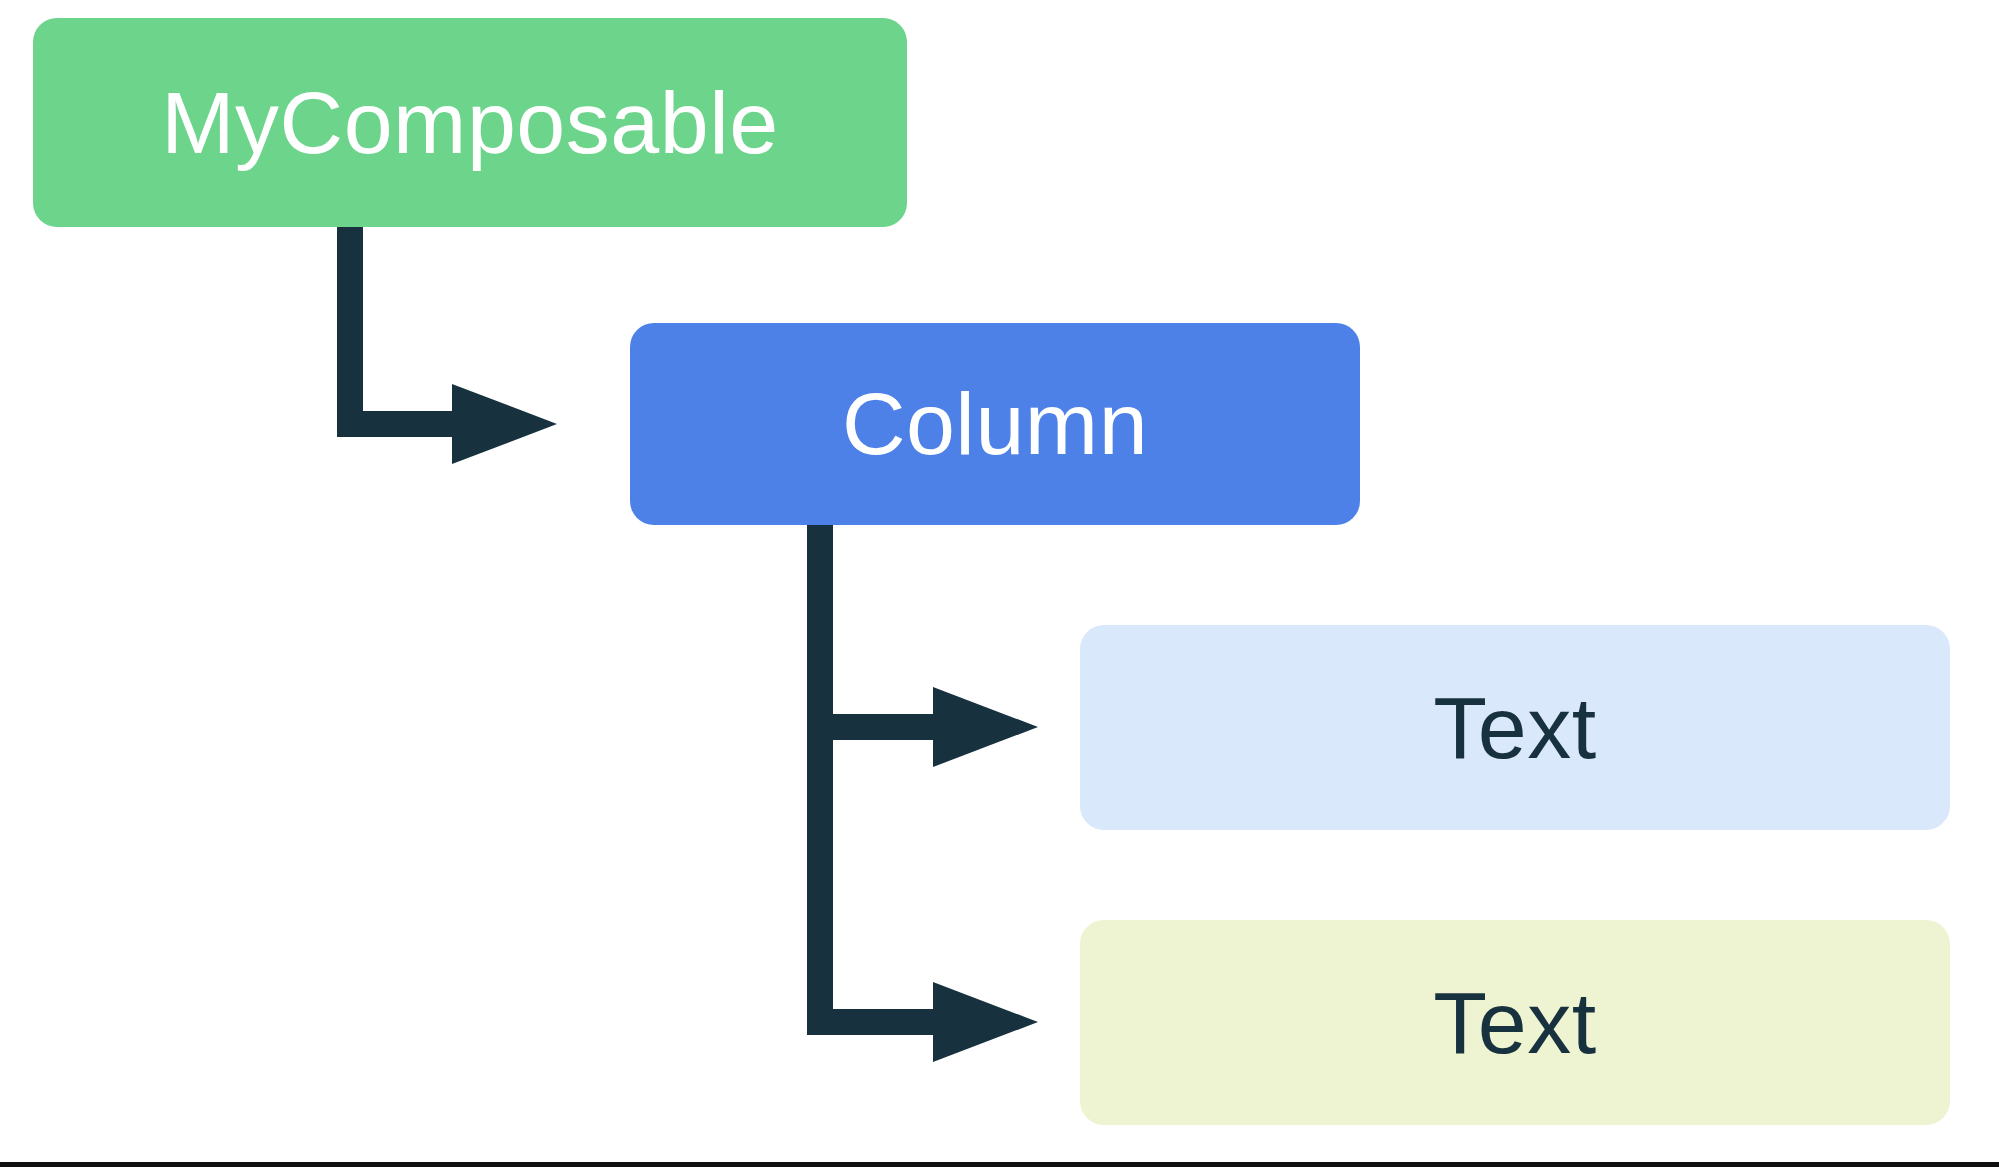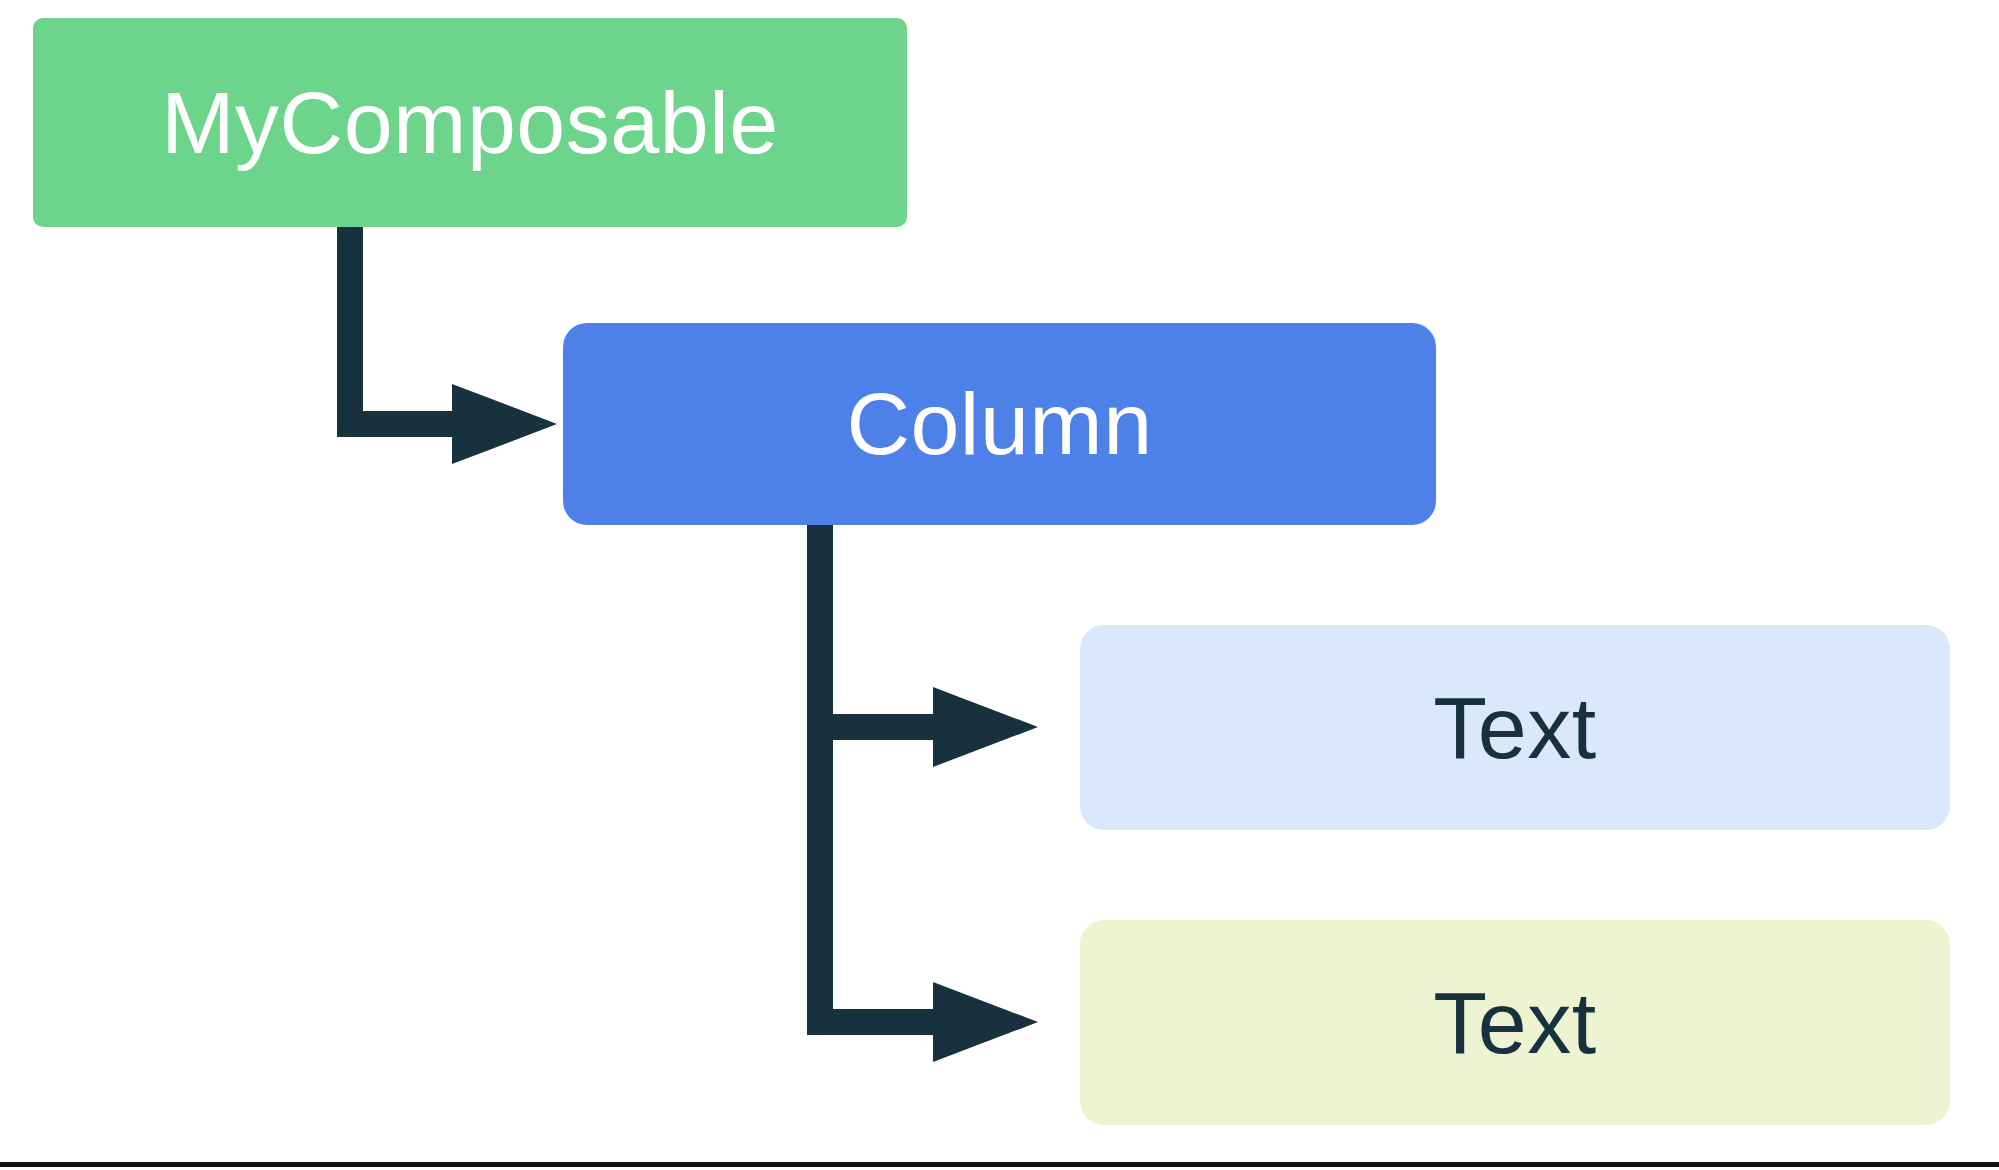--- a/index.html
+++ b/index.html
@@ -21,21 +21,21 @@
     display: flex;
     align-items: center;
     justify-content: center;
     font-size: 88px;
     font-weight: 400;
     letter-spacing: 0.5px;
     white-space: nowrap;
   }
   
   .node-mycomposable { left: 33px;   top: 18px;  width: 874px; height: 209px; background: #6dd48c; color: #ffffff; }
-  .node-column       { left: 563px;  top: 323px; width: 873px; height: 202px; background: #4d81e8; color: #ffffff; }
+  .node-column       { left: 630px;  top: 323px; width: 730px; height: 202px; background: #4d81e8; color: #ffffff; }
   .node-text-1       { left: 1080px; top: 625px; width: 870px; height: 205px; background: #d9e9fb; color: #17313f; }
   .node-text-2       { left: 1080px; top: 920px; width: 870px; height: 205px; background: #eef3d2; color: #17313f; }
 
   svg.arrows {
     position: absolute;
     left: 0;
     top: 0;
     pointer-events: none;
   }
   svg.arrows g { fill: #17313f; }
@@ -64,21 +64,21 @@
       <rect x="807" y="525" width="26" height="510"></rect>
       <rect x="807" y="714" width="130" height="26"></rect>
       <polygon points="933,687 1038,727 933,767"></polygon>
     </g>
     <g style="fill: rgb(23, 49, 63);">
       <rect x="807" y="1009" width="130" height="26"></rect>
       <polygon points="933,982 1038,1022 933,1062"></polygon>
     </g>
   </svg>
 
-  <div class="node node-mycomposable" style="background-color: rgb(109, 212, 140); border-radius: 10px;">
+  <div class="node node-mycomposable" style="background-color: rgb(109, 212, 140);">
     <span style="color: rgb(255, 255, 255);">MyComposable</span>
   </div>
 
   <div class="node node-column" style="background-color: rgb(77, 129, 232);">
     <span style="color: rgb(255, 255, 255);">Column</span>
   </div>
 
   <div class="node node-text-1" style="background-color: rgb(217, 233, 251);">
     <span style="color: rgb(23, 49, 63);">Text</span>
   </div>

